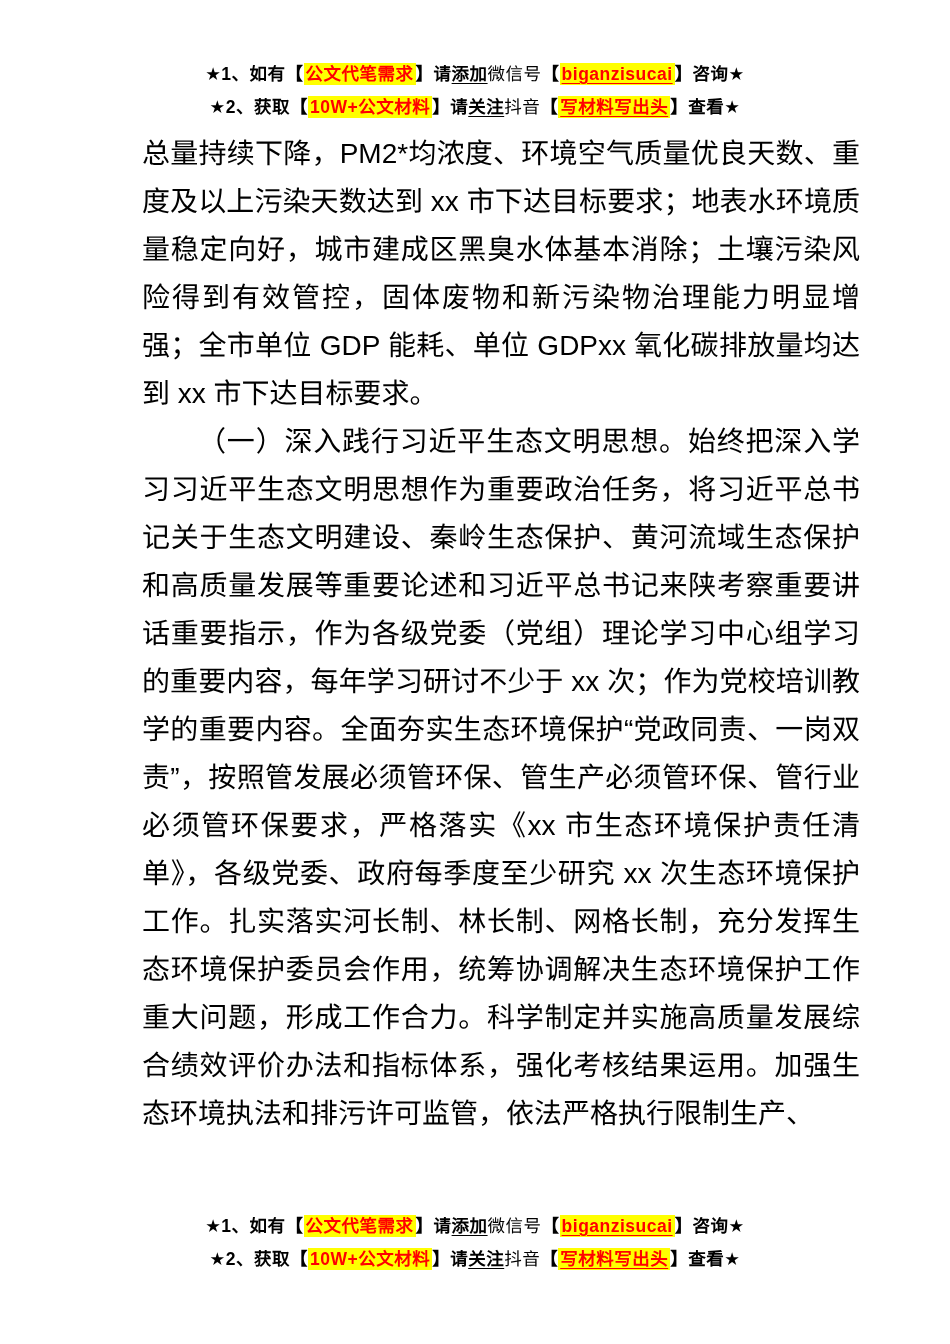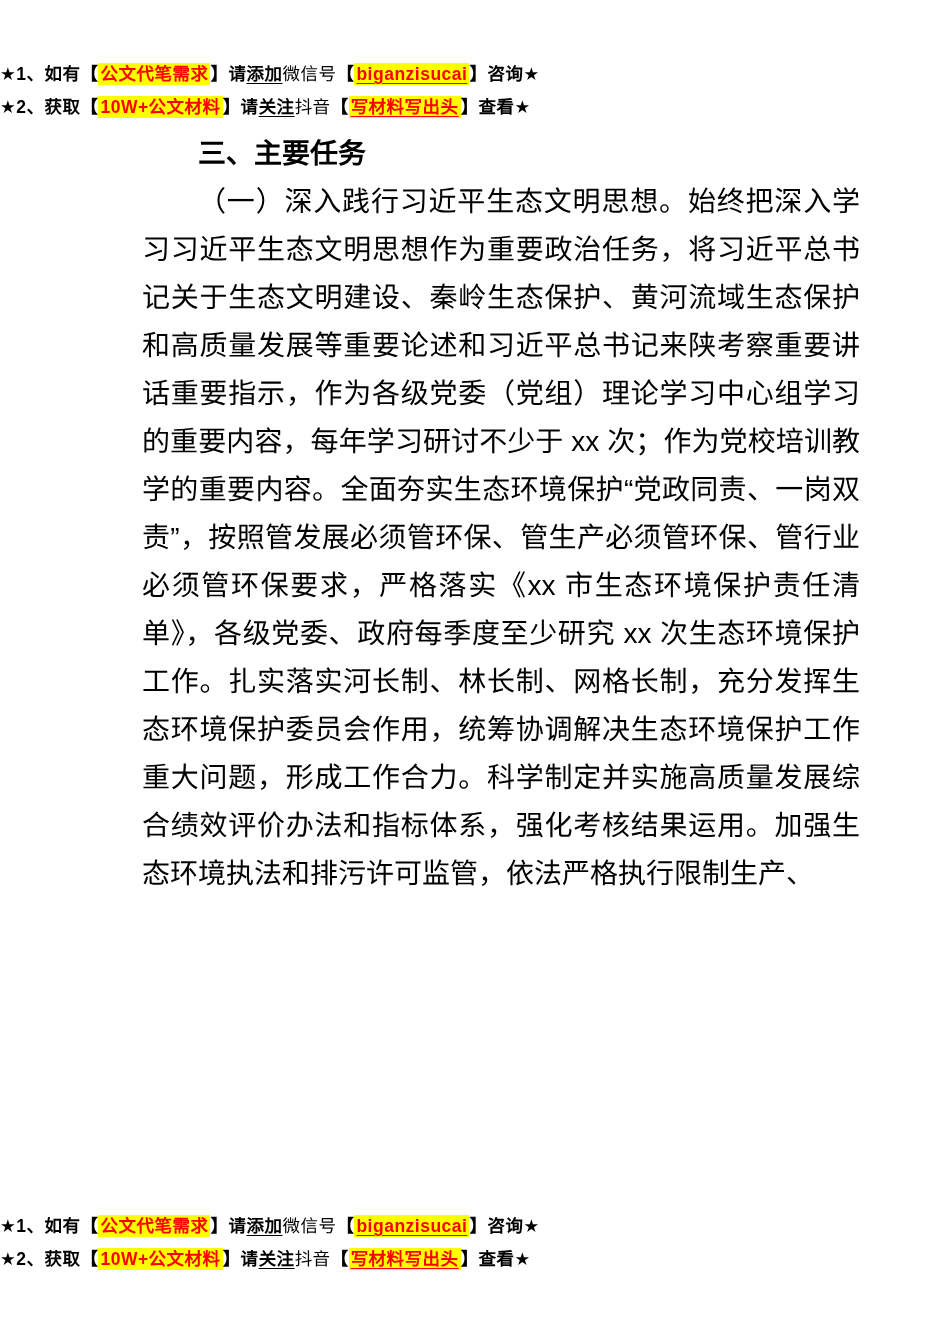--- a/index.html
+++ b/index.html
@@ -14,21 +14,21 @@
     height: 1344px;
     margin: 0 auto;
     background: #ffffff;
     overflow: hidden;
   }
   
   .banner {
     position: absolute;
     left: 0;
     width: 100%;
-    text-align: left;
+    text-align: center;
     font-size: 17.5px;
     line-height: 33px;
     font-weight: bold;
     letter-spacing: 0.5px;
     white-space: nowrap;
   }
   .banner.top    { top: 58px; }
   .banner.bottom { top: 1210px; }
   .seg-bold      { font-weight: bold; color: #000000; }
   .seg-normal    { font-weight: normal; color: #000000; }
@@ -70,21 +70,21 @@
   <div class="banner top">
     <div>
       <span class="seg-bold">★1、如有【</span><span class="seg-hl">公文代笔需求</span><span class="seg-bold">】请</span><span class="seg-bold-u">添加</span><span class="seg-normal">微信号</span><span class="seg-bold">【</span><span class="seg-hl-u">biganzisucai</span><span class="seg-bold">】咨询★</span>
     </div>
     <div>
       <span class="seg-bold">★2、获取【</span><span class="seg-hl">10W+公文材料</span><span class="seg-bold">】请</span><span class="seg-bold-u">关注</span><span class="seg-normal">抖音</span><span class="seg-bold">【</span><span class="seg-hl-u">写材料写出头</span><span class="seg-bold">】查看★</span>
     </div>
   </div>
 
   <div class="content">
-    <h3 class="doc-heading">三、主要任务</h3>
+    <p class="para-continuation">总量持续下降，PM2*均浓度、环境空气质量优良天数、重度及以上污染天数达到 xx 市下达目标要求；地表水环境质量稳定向好，城市建成区黑臭水体基本消除；土壤污染风险得到有效管控，固体废物和新污染物治理能力明显增强；全市单位 GDP 能耗、单位 GDPxx 氧化碳排放量均达到 xx 市下达目标要求。</p>
     <p class="para-section"><span class="para-lead">（一）深入践行习近平生态文明思想。</span><span>始终把深入学习习近平生态文明思想作为重要政治任务，将习近平总书记关于生态文明建设、秦岭生态保护、黄河流域生态保护和高质量发展等重要论述和习近平总书记来陕考察重要讲话重要指示，作为各级党委（党组）理论学习中心组学习的重要内容，每年学习研讨不少于 xx 次；作为党校培训教学的重要内容。全面夯实生态环境保护“党政同责、一岗双责”，按照管发展必须管环保、管生产必须管环保、管行业必须管环保要求，严格落实《xx 市生态环境保护责任清单》，各级党委、政府每季度至少研究 xx 次生态环境保护工作。扎实落实河长制、林长制、网格长制，充分发挥生态环境保护委员会作用，统筹协调解决生态环境保护工作重大问题，形成工作合力。科学制定并实施高质量发展综合绩效评价办法和指标体系，强化考核结果运用。加强生态环境执法和排污许可监管，依法严格执行限制生产、</span></p>
   </div>
 
   <div class="banner bottom">
     <div>
       <span class="seg-bold">★1、如有【</span><span class="seg-hl">公文代笔需求</span><span class="seg-bold">】请</span><span class="seg-bold-u">添加</span><span class="seg-normal">微信号</span><span class="seg-bold">【</span><span class="seg-hl-u">biganzisucai</span><span class="seg-bold">】咨询★</span>
     </div>
     <div>
       <span class="seg-bold">★2、获取【</span><span class="seg-hl">10W+公文材料</span><span class="seg-bold">】请</span><span class="seg-bold-u">关注</span><span class="seg-normal">抖音</span><span class="seg-bold">【</span><span class="seg-hl-u">写材料写出头</span><span class="seg-bold">】查看★</span>
     </div>

